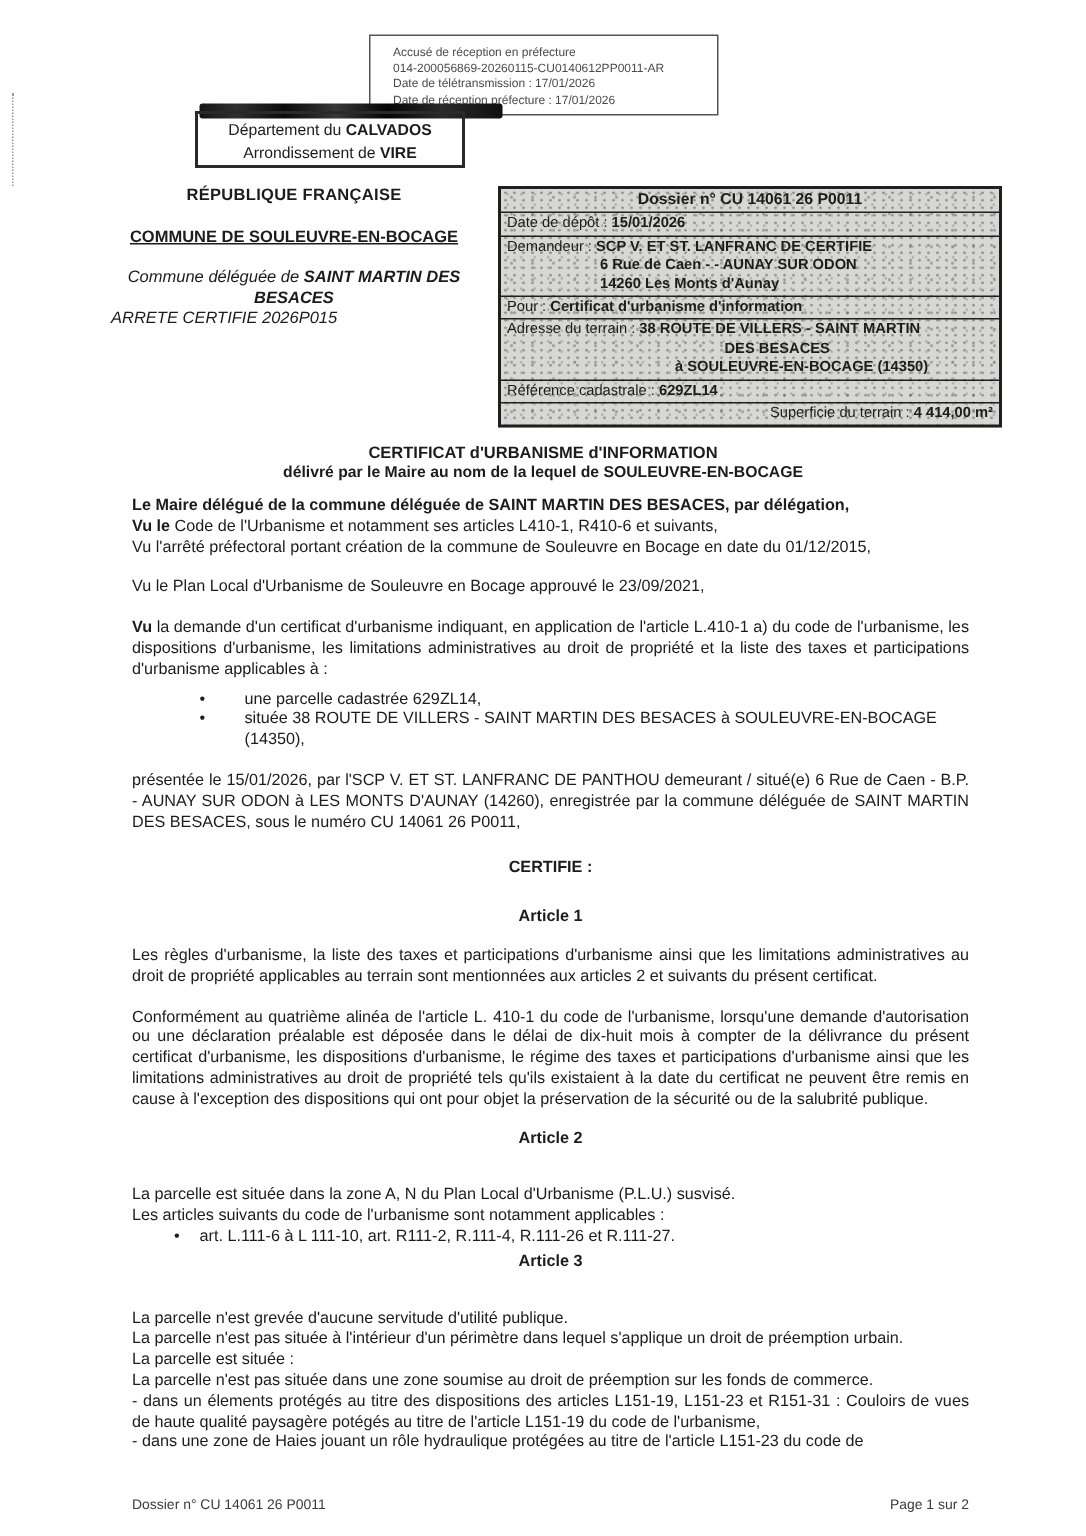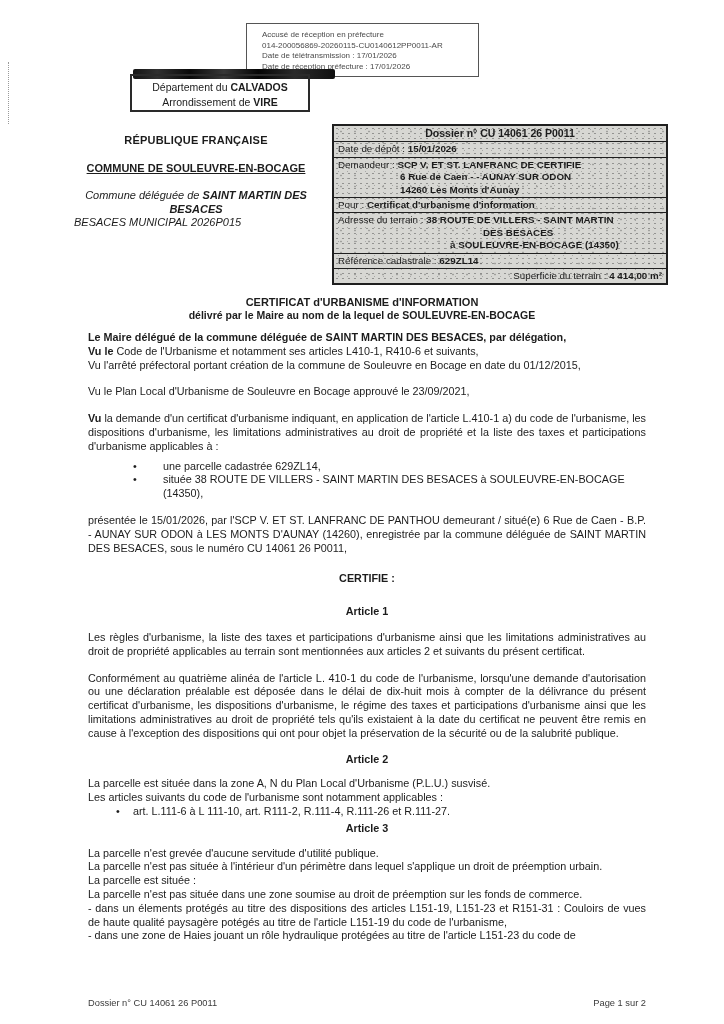--- a/index.html
+++ b/index.html
@@ -26,21 +26,21 @@
   .dotline{left:8px;top:62px;height:62px;width:0;border-left:1px dotted #9a9a9a;}
 
   
   .deptbox{
     left:130px;top:74px;width:180px;height:38px;
     border:2px solid #2a2a2a;text-align:center;
     font-size:10.5px;line-height:15px;padding-top:4px;box-sizing:border-box;
   }
 
   
-  .lefthead{left:60px;top:134px;width:272px;text-align:center;font-size:11px;}
+  .lefthead{left:60px;top:124px;width:272px;text-align:center;font-size:11px;}
   .lh-rep{font-weight:bold;letter-spacing:.2px;}
   .lh-com{font-weight:bold;text-decoration:underline;margin-top:16px;}
   .lh-del{font-style:italic;margin-top:14px;line-height:14px;}
   .lh-arr{font-style:italic;text-align:left;margin-top:0;margin-left:14px;}
   .b{font-weight:bold;}
 
   
   .dossier{
     left:332px;top:124px;width:336px;
     border:2px solid #1f1f1f;box-sizing:border-box;
@@ -65,21 +65,21 @@
   .mt2{font-size:10.5px;margin-top:1px;}
 
   
   .bodytext{left:88px;top:331px;width:558px;font-size:10.8px;line-height:13.8px;}
   .jst{text-align:justify;}
   .ctr{text-align:center;font-weight:bold;}
   .mt13{margin-top:13px;}
   .mt12{margin-top:12px;}
   .mt17{margin-top:17px;}
   .mt19{margin-top:19px;}
-  .mt8{margin-top:11px;}
+  .mt8{margin-top:24px;}
   .mt6{margin-top:6px;}
   .mt3{margin-top:3px;}
   .bullet{position:relative;padding-left:75px;}
   .bullet::before{content:"•";position:absolute;left:45px;top:0;}
   .bullet2{position:relative;padding-left:45px;}
   .bullet2::before{content:"•";position:absolute;left:28px;top:0;}
 
   
   .footer{left:88px;top:998px;width:558px;font-size:9.3px;color:#3a3a3a;}
   .foot-right{float:right;}
@@ -99,21 +99,21 @@
 
 <div class="abs deptbox">
   <div><span>Département du</span> <span class="b">CALVADOS</span></div>
   <div><span>Arrondissement de</span> <span class="b">VIRE</span></div>
 </div>
 
 <div class="abs lefthead">
   <div class="lh-rep">RÉPUBLIQUE FRANÇAISE</div>
   <div class="lh-com">COMMUNE DE SOULEUVRE-EN-BOCAGE</div>
   <div class="lh-del"><span>Commune déléguée de</span> <span class="b">SAINT MARTIN DES BESACES</span></div>
-  <div class="lh-arr">BESACES MUNICIPAL 2026P015</div>
+  <div class="lh-arr">ARRETE CERTIFIE 2026P015</div>
 </div>
 
 <div class="abs dossier">
   <div class="drow dhead">Dossier n° CU 14061 26 P0011</div>
   <div class="drow">
     <span>Date de dépôt :</span>
     <span class="b">15/01/2026</span>
   </div>
   <div class="drow">
     <div><span>Demandeur :</span> <span class="b">SCP V. ET ST. LANFRANC DE CERTIFIE</span></div>

